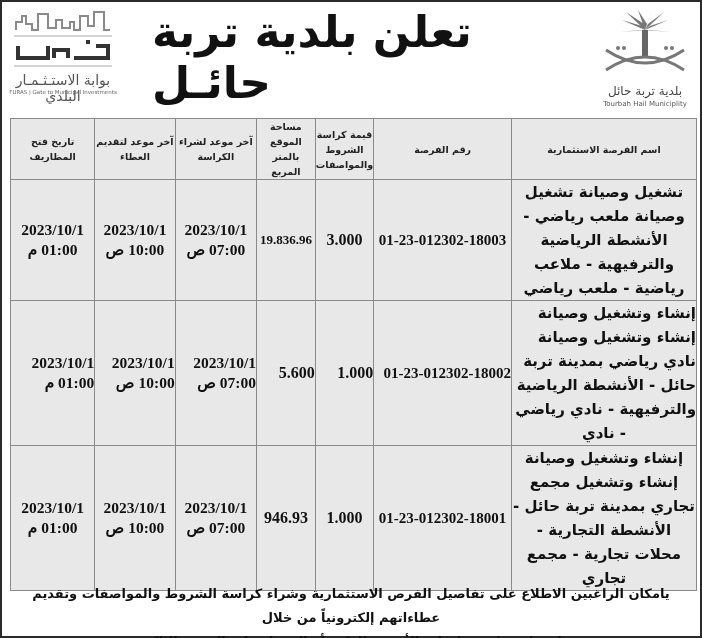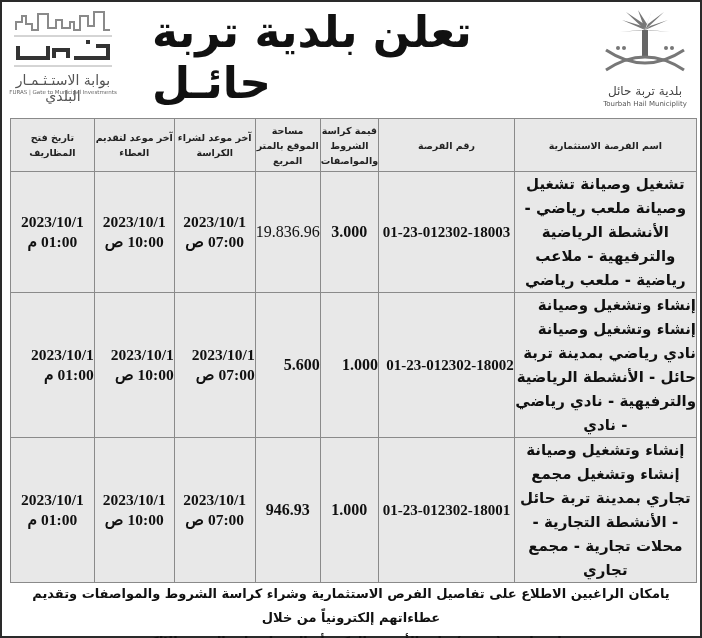--- a/index.html
+++ b/index.html
@@ -21,21 +21,21 @@
   .c-name { width:188px; }
   .c-num { width:140px; }
   .c-fee { width:52px; }
   .c-area { width:58px; }
   .c-buy { width:81px; }
   .c-sub { width:80px; }
   .c-open { width:84px;border-radius:13px; }
   td.name { font-family:"DejaVu Sans", sans-serif; font-weight:bold; font-size:15px; line-height:24px; text-align:right; padding:2px 6px 2px 4px; text-align-last:center; }
   td.num { font-family:"Liberation Serif", serif; font-weight:bold; font-size:15px; direction:ltr; }
   td.fee, td.area { font-family:"Liberation Serif", serif; font-weight:bold; font-size:16px; direction:ltr; }
-  td.area.small { font-size:16px; font-weight:normal; }
+  td.area.small { font-size:13px; font-weight:bold; }
   td.date { font-family:Liberation Serif, serif; font-weight:bold; font-size:15.5px; line-height:20px; }
   td.date .d { direction:ltr; display:block; }
   td.date .t { direction:rtl; display:block; }
   tr.r1 td { height:115px; }
   tr.r2 td { height:142px;text-align:right; }
   tr.r3 td { height:142px; }
   .footer { position:absolute; left:4px; top:580px; width:690px; direction:rtl; text-align:center; font-weight:bold; font-size:13px; line-height:24px; color:#111; }
 </style>
 </head>
 <body>

